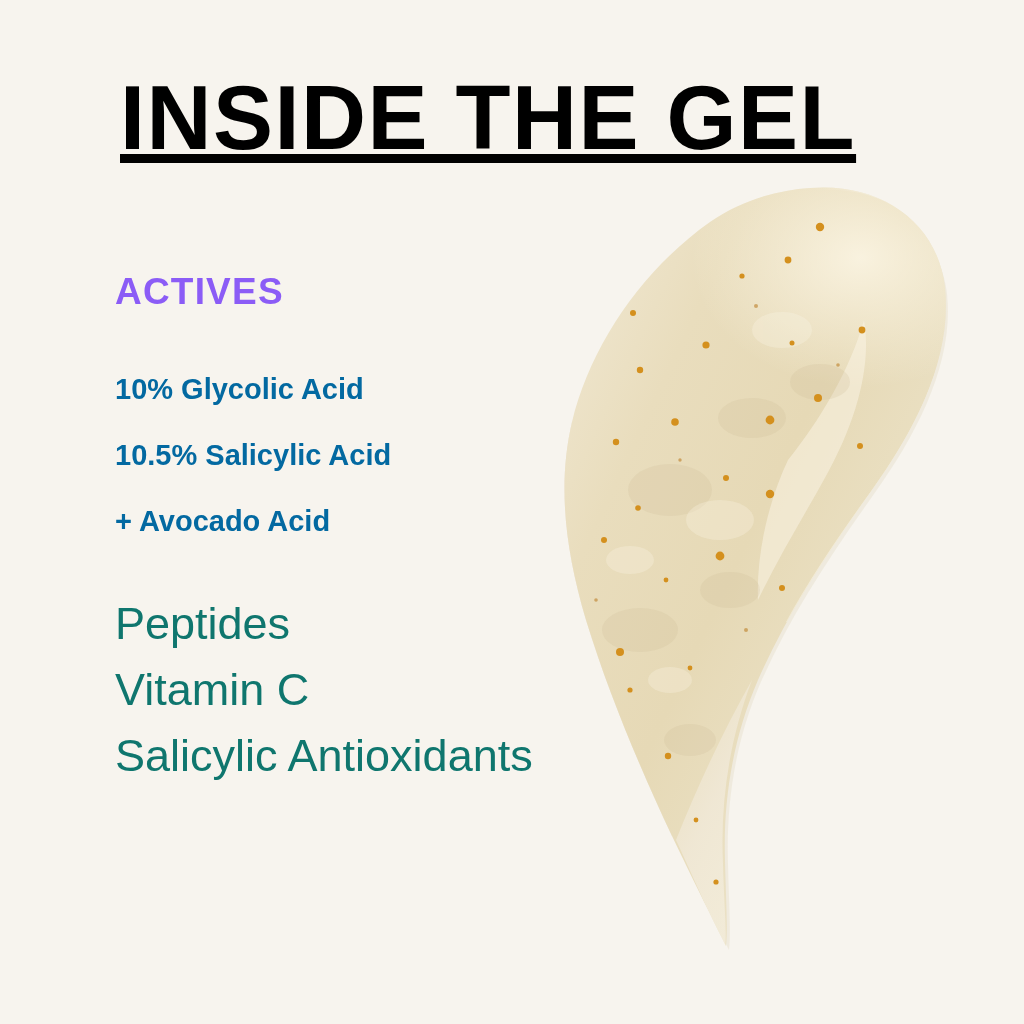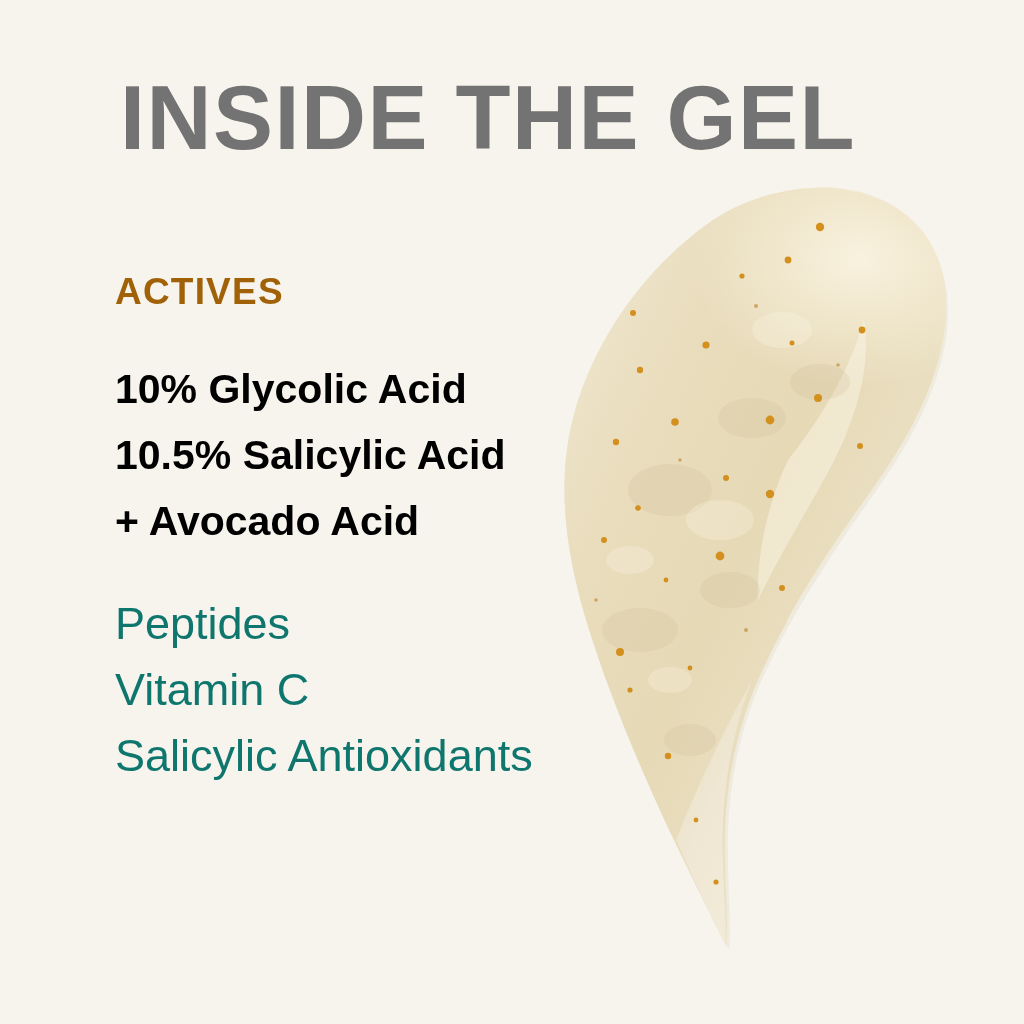--- a/index.html
+++ b/index.html
@@ -23,49 +23,50 @@
 
   
   #title {
     position: absolute;
     left: 120px;
     top: 72px;
     font-size: 90px;
     line-height: 92px;
     font-weight: 700;
     letter-spacing: 1.5px;
-    color: #737373;
-    white-space: nowrap;
+    color: #000000;
+    white-space: nowrap;
+    text-decoration: underline;
   }
 
   
   #actives-heading {
     position: absolute;
     left: 115px;
     top: 272px;
     font-size: 37px;
     line-height: 40px;
     font-weight: 700;
     letter-spacing: 1.2px;
-    color: #a16207;
+    color: #8b5cf6;
     white-space: nowrap;
   }
   #actives-list {
     position: absolute;
     left: 115px;
     top: 356px;
     margin: 0;
     padding: 0;
     list-style: none;
   }
   #actives-list li {
-    font-size: 41px;
+    font-size: 29px;
     line-height: 66px;
     font-weight: 600;
-    color: #000000;
+    color: #0369a1;
     white-space: nowrap;
   }
 
   
   #ingredients-list {
     position: absolute;
     left: 115px;
     top: 591px;
     margin: 0;
     padding: 0;

